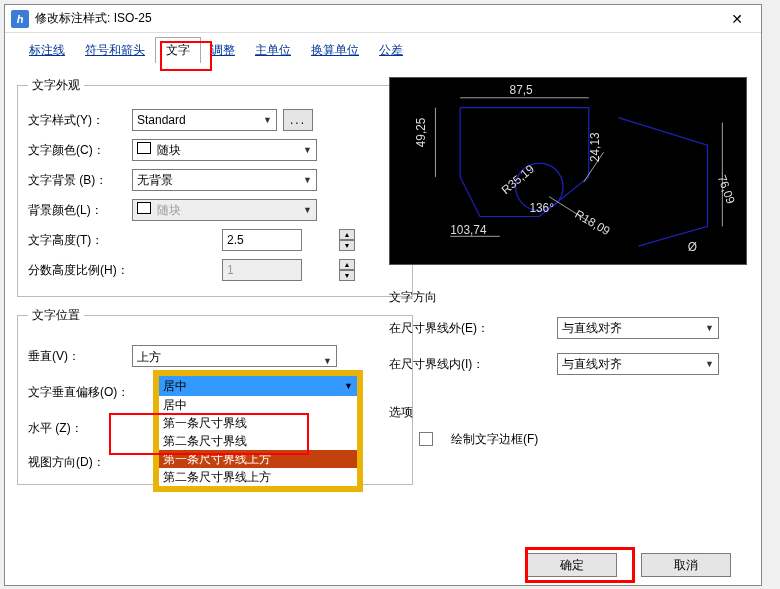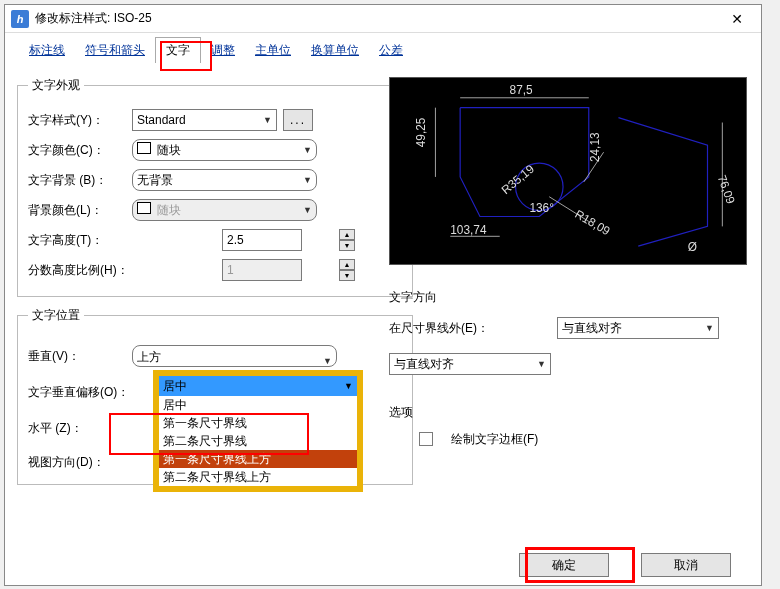--- a/index.html
+++ b/index.html
@@ -12,42 +12,42 @@
   .tabs { display:flex; align-items:center; height:28px; padding: 6px 14px 0 14px; gap:0; }
   .tab { padding: 4px 10px; color:#003399; text-decoration: underline; cursor:pointer;}
   .tab.active { border:1px solid #aaa; border-bottom:none; background:#fff; text-decoration:none; color:#000;}
   .redbox1 { position:absolute; border:2px solid #ff0000; left:155px; top:36px; width:52px; height:30px; pointer-events:none; z-index:30;}
   .content { position:absolute; left:12px; top:72px; right:12px; bottom:50px; }
   fieldset { border:1px solid #bbb; padding:8px 10px; margin-bottom:10px; }
   legend { padding: 0 4px; }
   .row { display:flex; align-items:center; margin:6px 0; height:24px;}
   .row label { width: 104px; }
   .select { height:22px; border:1px solid #7a7a7a; background:#fff; display:flex; align-items:center; padding:0 4px; justify-content:space-between;}
-  .select.w190 { width: 185px; border-radius: 8px; }
+  .select.w190 { width: 185px; }
   .select.w145 { width: 145px; }
   .select.w145w { width: 162px; }
   .spin { display:flex; height:22px;gap:37px;}
   .spin input { width:80px; height:22px; border:1px solid #7a7a7a; padding:0 4px; }
   .spin .btns { display:flex; flex-direction:column;}
   .spin .btns button { width:16px; height:11px; font-size:7px; padding:0; line-height:8px; border:1px solid #7a7a7a; background:#e5e5e5;}
   .threed { width:30px; height:22px; border:1px solid #7a7a7a; margin-left:6px; display:flex;align-items:center;justify-content:center; background:#e5e5e5; letter-spacing:2px;}
   .swatch { width:14px; height:12px; background:#fff; border:1px solid #000; display:inline-block; margin-right:6px;}
   .arrow { font-size:9px; color:#333;}
   .left { position:absolute; left:0; top:0; width:396px;}
   .right { position:absolute; left:372px; top:0; width:362px;}
   .preview { width:358px; height:188px; background:#000; border:1px solid #555; position:relative; }
   .preview svg { width:100%; height:100%;}
   .dropdown-open { position:absolute; left:148px; top:365px; width:210px; z-index:20; border:6px solid #eab308; background:#fff;}
   .dropdown-open .dd-head { height:20px; background:#3399ff; display:flex; align-items:center; justify-content:space-between; padding:0 4px; color:#000;}
   .dropdown-open .dd-item { height:18px; padding:0 4px; display:flex; align-items:center;}
   .dropdown-open .dd-item.sel { background:#c2410c; color:#fff;}
   .redbox2 { position:absolute; left:104px; top:408px; width:200px; height:42px; border:2px solid #ff0000; pointer-events:none; z-index:30;}
   .sectitle { margin:8px 0 4px 0;font-family:Liberation Serif, serif; }
   .chk { width:14px; height:14px; border:1px solid #7a7a7a; display:inline-block; margin-right:6px; vertical-align:middle;}
-  .footer { position:absolute; left:0; right:0; bottom:8px; display:flex; justify-content:flex-end; gap:32px; padding-right:30px;}
+  .footer { position:absolute; left:0; right:0; bottom:8px; display:flex; justify-content:flex-end; gap:24px; padding-right:30px;}
   .footer button { width:90px; height:24px; border:1px solid #7a7a7a; background:#e5e5e5;}
   .redbox3 { position:absolute; right:126px; bottom:2px; width:110px; height:36px; border:3px solid #ff0000; pointer-events:none; z-index:30;}
   .select.disabled { background:#eee; color:#999;}
 </style>
 </head>
 <body>
 
 <div class="window">
 
   <div class="titlebar">
@@ -196,20 +196,21 @@
 
       <div class="sectitle" style="margin-top:24px;">文字方向</div>
       <div class="row" style="margin-top:10px;">
         <label style="width:168px">在尺寸界线外(E)：</label>
         <div class="select w145w">
           <span>与直线对齐</span>
           <span class="arrow">▼</span>
         </div>
       </div>
       <div class="row" style="margin-top:12px;">
+        <label style="width:168px">在尺寸界线内(I)：</label>
         <div class="select w145w">
           <span>与直线对齐</span>
           <span class="arrow">▼</span>
         </div>
       </div>
 
       <div class="sectitle" style="margin-top:28px;">选项</div>
       <div class="row" style="margin-left:30px;margin-top:6px;gap:12px;">
         <span class="chk"></span>
         <span>绘制文字边框(F)</span>

